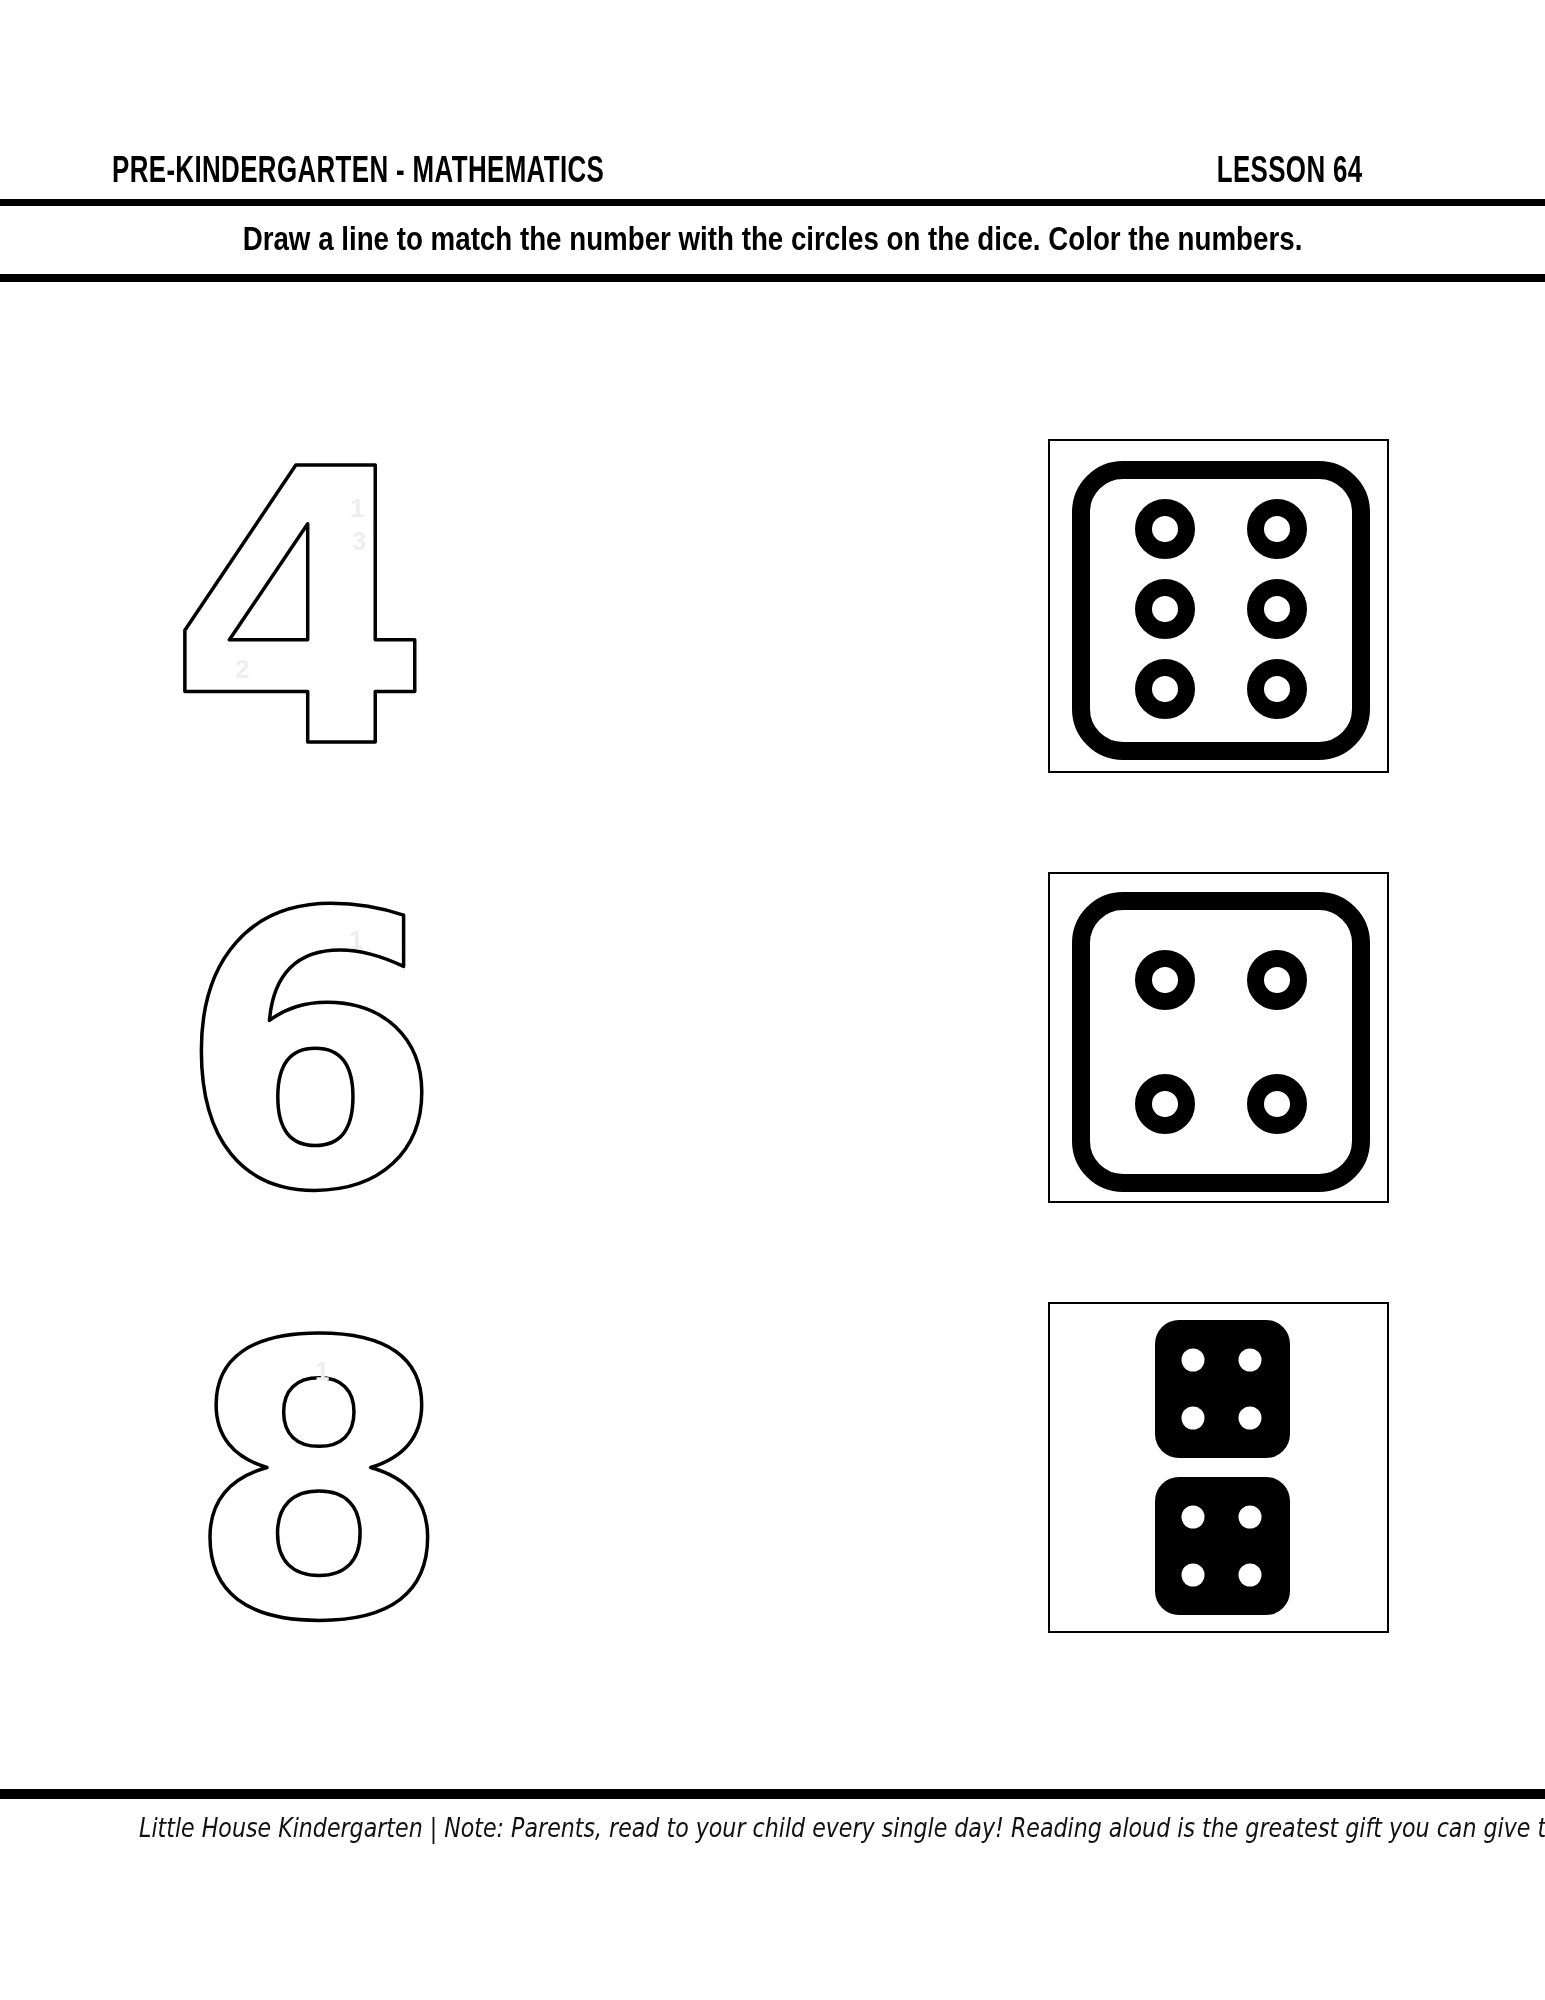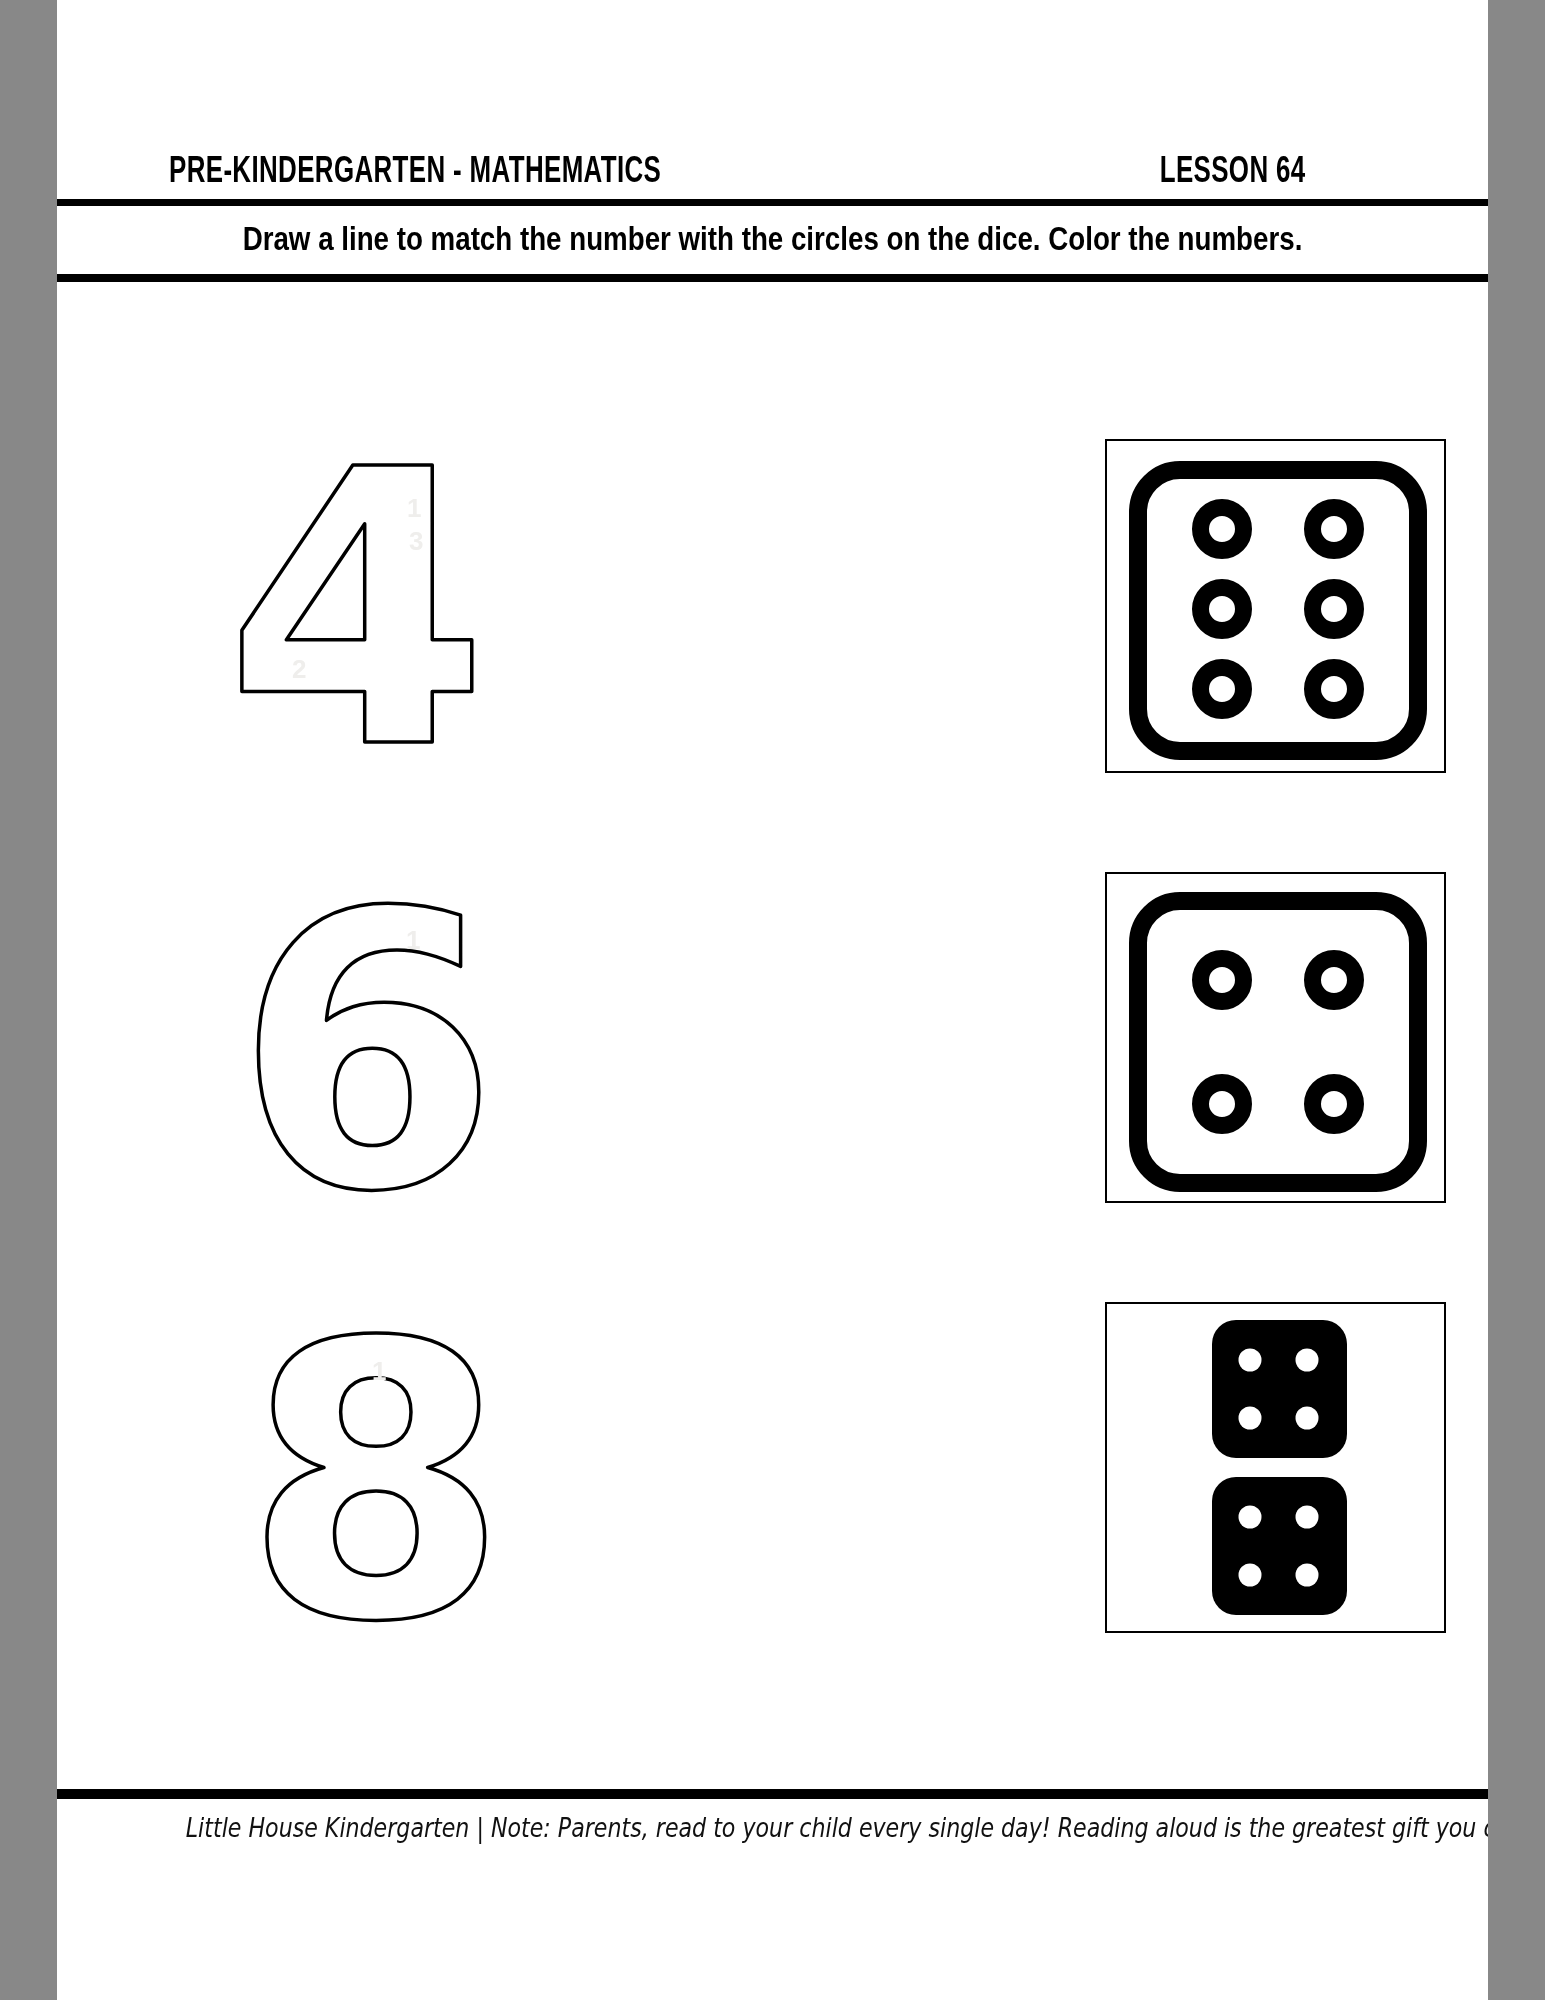--- a/index.html
+++ b/index.html
@@ -1,17 +1,17 @@
 <!DOCTYPE html>
 <html><head>
 <meta charset="utf-8">
 <style>
   html,body{margin:0;padding:0;background:#888;}
   .page{
-    position:relative;width:1431px;height:2000px;margin:0 auto;
+    position:relative;width:1545px;height:2000px;margin:0 auto;
     background:#ffffff;color:#000;overflow:hidden;
     font-family:"Liberation Sans",sans-serif;
   }
   .rule{position:absolute;left:0;width:100%;background:#000;}
   #rule-top{top:199px;height:7px;}
   #rule-mid{top:274px;height:8px;}
   #rule-footer{top:1789px;height:10px;}
 
   .hdr{
     position:absolute;top:152px;font-weight:bold;font-size:36px;

